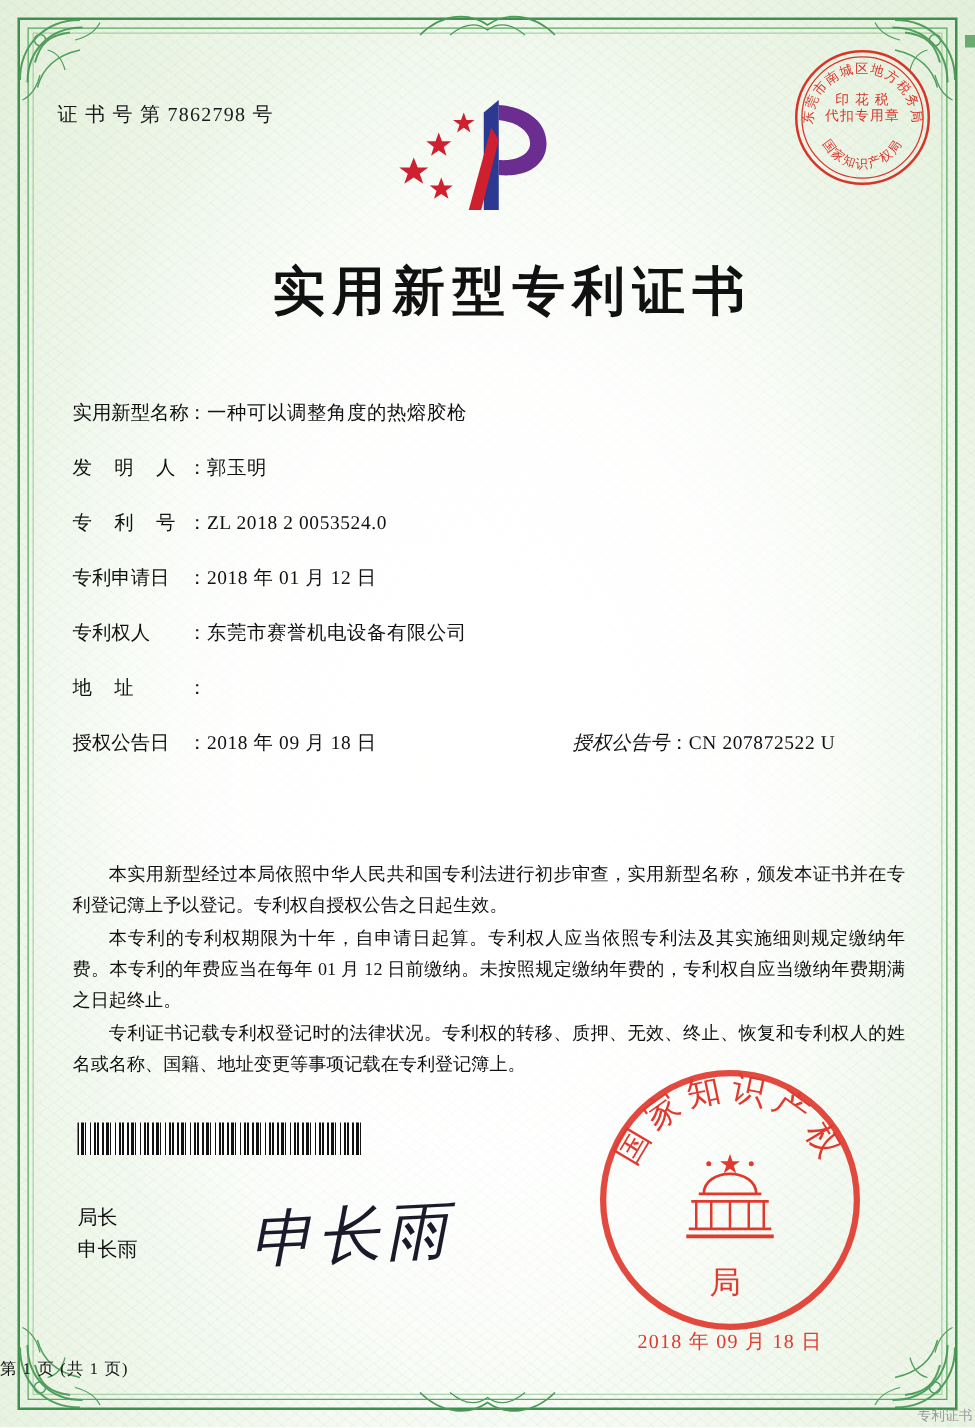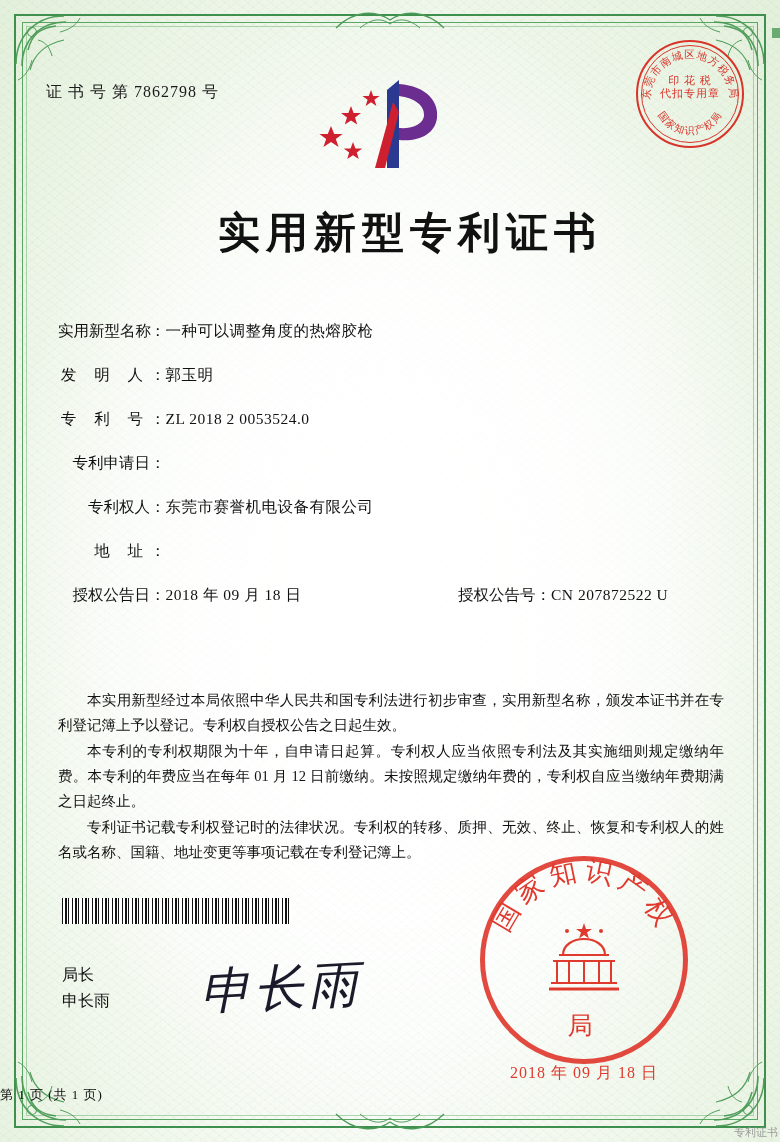--- a/index.html
+++ b/index.html
@@ -172,38 +172,37 @@
   .field-row {
     display: flex;
     align-items: flex-start;
     margin-bottom: 22px;
   }
   .field-label {
     width: 92px;
     flex: 0 0 92px;
     letter-spacing: 0px;
     white-space: nowrap;
-    text-align: right;
   }
   .field-label.spaced { letter-spacing: 7px; }
   .field-colon {
     flex: 0 0 12px;
     text-align: center;
   }
   .field-value {
     flex: 1 1 auto;
     letter-spacing: 0.5px;
   }
   .two-col {
     display: flex;
     align-items: flex-start;
   }
   .two-col .col-a { flex: 0 0 380px; display: flex; }
   .two-col .col-b { flex: 1 1 auto; display: flex; padding-left: 20px;}
-  .two-col .col-b .field-label { width: auto; flex: 0 0 auto; }
+  .two-col .col-b .field-label { width: auto; flex: 0 0 auto; font-style: italic; }
 
   .paragraphs {
     position: absolute;
     left: 58px;
     right: 56px;
     top: 688px;
     font-size: 14.5px;
     line-height: 25px;
     color: #111;
     text-align: justify;
@@ -438,20 +437,21 @@
         <span class="field-value">郭玉明</span>
       </div>
       <div class="field-row">
         <span class="field-label spaced">专 利 号</span>
         <span class="field-colon">：</span>
         <span class="field-value">ZL 2018 2 0053524.0</span>
       </div>
       <div class="field-row">
         <span class="field-label">专利申请日</span>
         <span class="field-colon">：</span>
+        <span class="field-value">2018 年 01 月 12 日</span>
       </div>
       <div class="field-row">
         <span class="field-label">专利权人</span>
         <span class="field-colon">：</span>
         <span class="field-value">东莞市赛誉机电设备有限公司</span>
       </div>
       <div class="field-row">
         <span class="field-label spaced">地 址</span>
         <span class="field-colon">：</span>
       </div>

